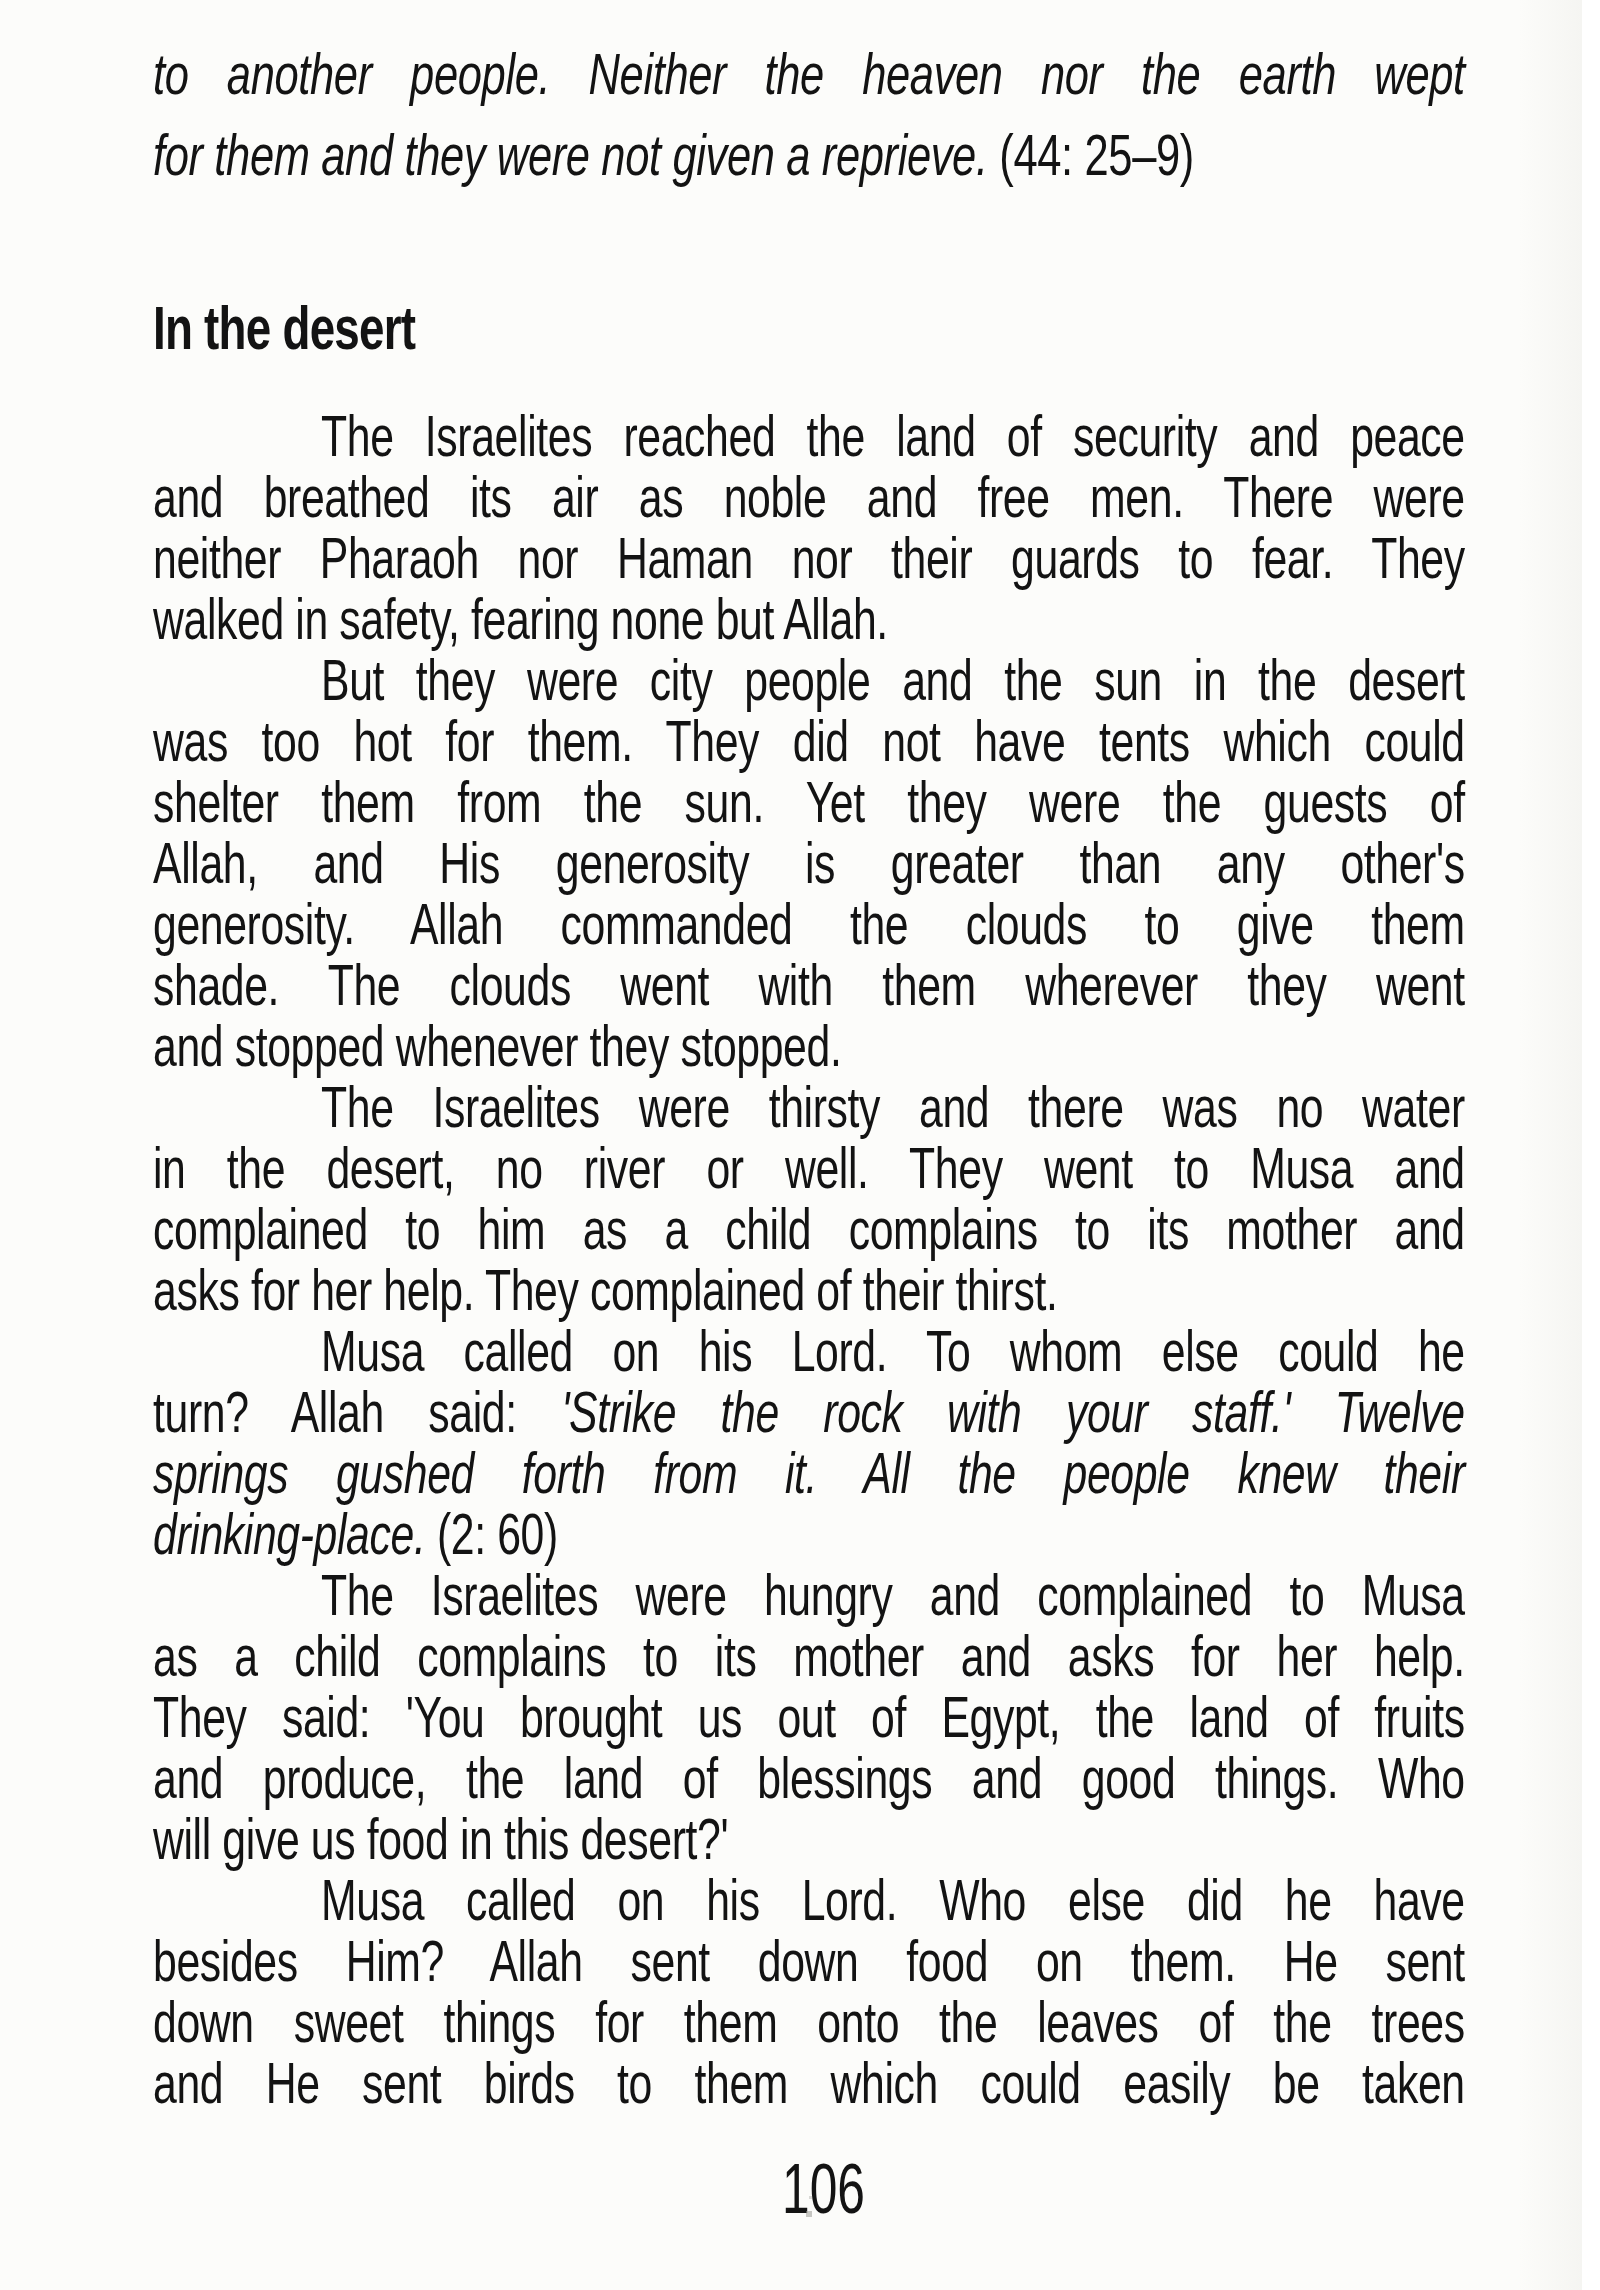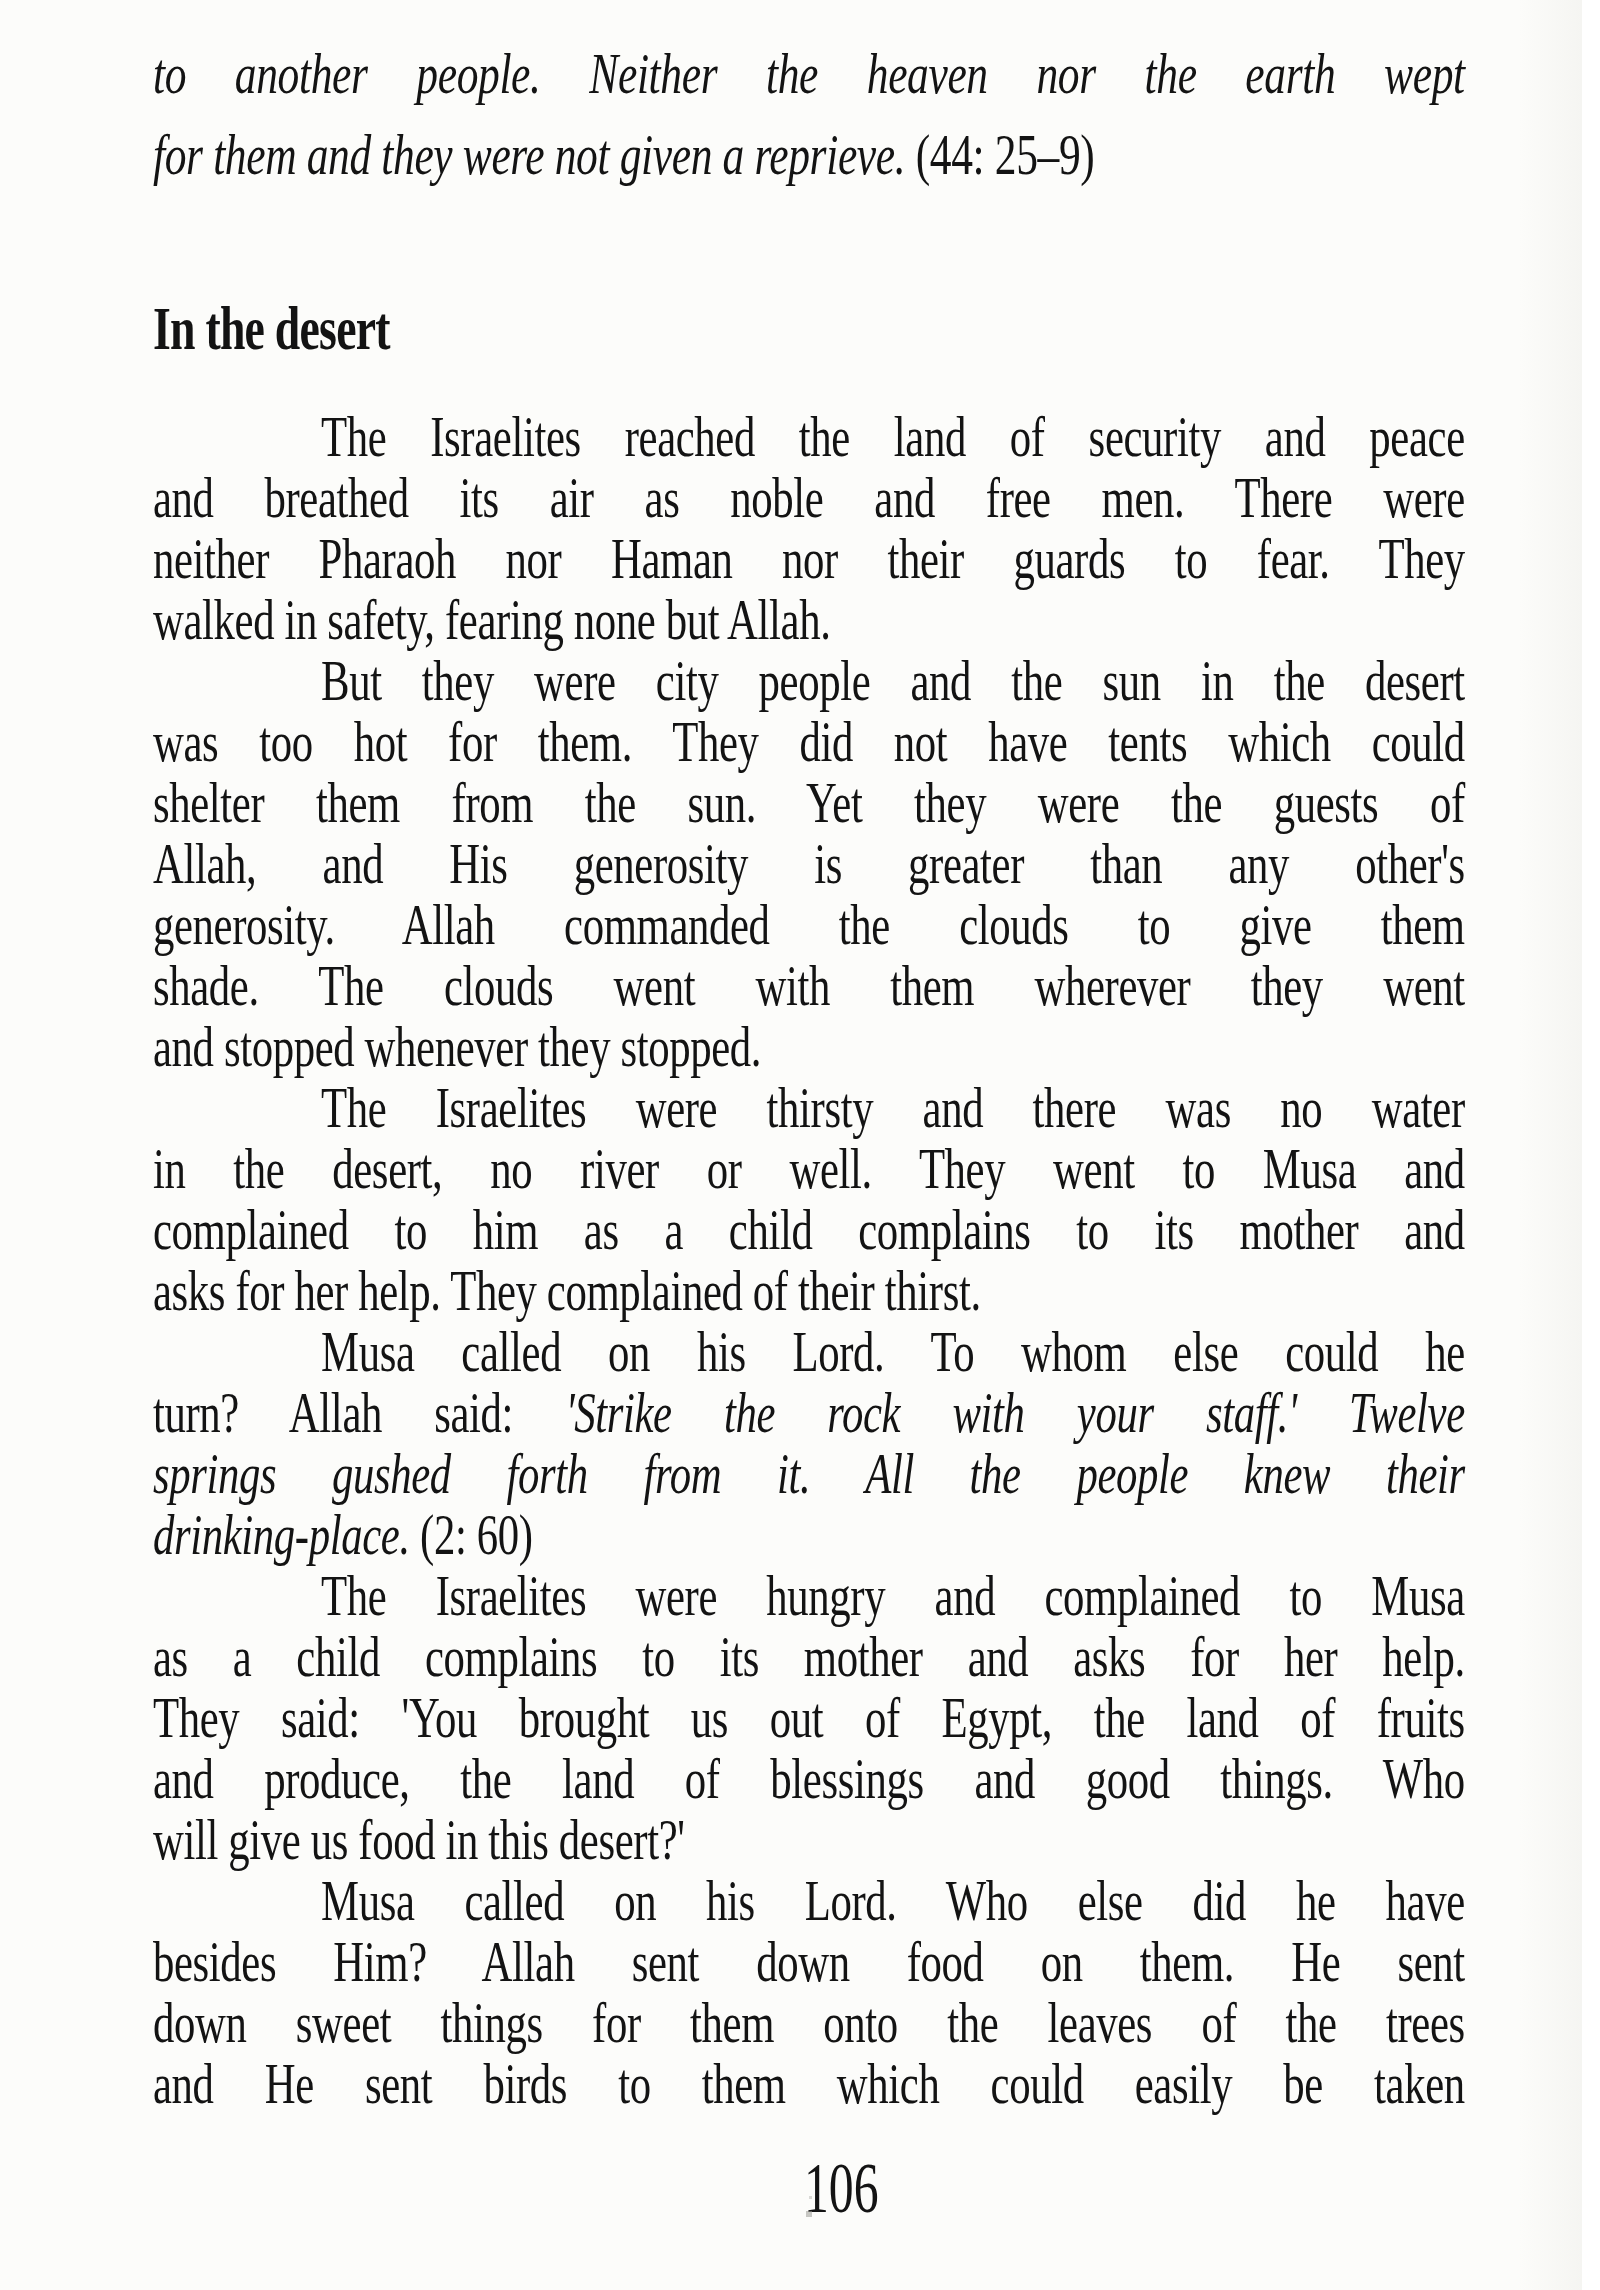--- a/index.html
+++ b/index.html
@@ -2,21 +2,21 @@
 <html><head>
 <meta charset="utf-8">
 <style>
   html, body { margin: 0; padding: 0; }
   body { overflow: hidden; }
   .page {
     position: relative;
     width: 1582px;
     height: 2290px;
     background: linear-gradient(90deg, #fcfcfa 0%, #fcfcfa 96%, #f5f5f2 100%);
-    font-family: Liberation Serif, serif;
+    font-family: Liberation Sans, sans-serif;
     color: #131313;
     overflow: hidden;
   }
   .quote { position: absolute; left: 153px; top: 33px; }
   .qline {
     width: 1749px;
     transform: scaleX(0.75);
     transform-origin: 0 0;
     font-size: 58px;
     line-height: 81px;
@@ -44,21 +44,21 @@
     transform: scaleX(0.75);
     transform-origin: 0 0;
     font-size: 57px;
     line-height: 61px;
     letter-spacing: -0.5px;
     text-align: justify;
     text-align-last: justify;
   }
   .bline.lastline { text-align-last: auto; }
   .bline.indent { text-indent: 224px; }
-  .pagenum-wrap { position: absolute; left: 804px; top: 2153px; }
+  .pagenum-wrap { position: absolute; left: 782px; top: 2153px; }
   .pagenum {
     font-size: 71px;
     line-height: 71px;
     transform: scaleX(0.70);
     transform-origin: 0 0;
     letter-spacing: 0;
   }
   .scan-edge-dots {
     position: absolute;
     left: 1590px; top: 54px;

